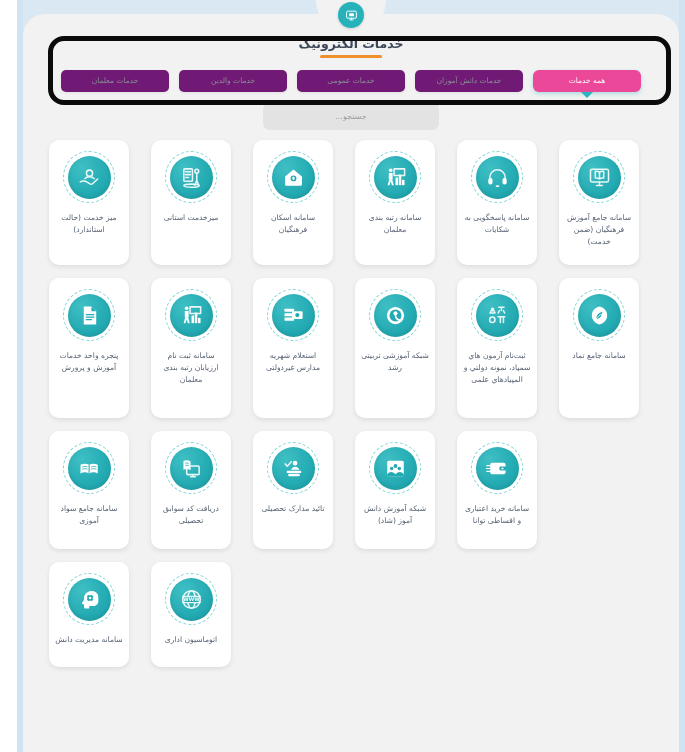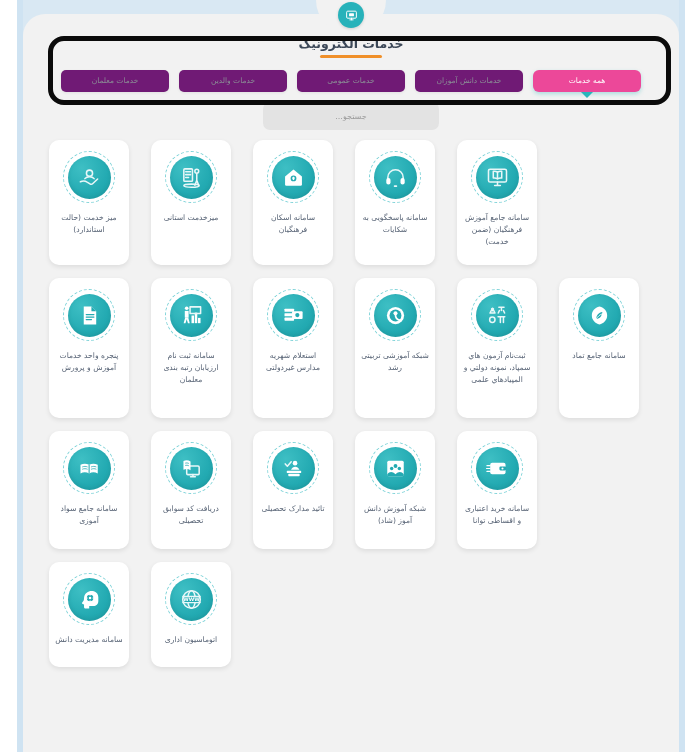--- a/index.html
+++ b/index.html
@@ -297,70 +297,86 @@
                 <path d="M12 11.2c1.6 0 1.8 2.6 0 3.6-1.8-1-1.6-3.6 0-3.6z" fill="#ffffff"></path>
               </svg>
             </div>
           </div>
           <div class="label">سامانه اسکان فرهنگیان</div>
         </div>
         <div class="card h1">
           <div class="ring">
             <div class="disc">
               <svg viewBox="0 0 24 24">
-                <path d="M4 14v-2a8 8 0 0 1 16 0v2" class="ic-stroke"></path>
-                <rect x="2.4" y="12.4" width="4.4" height="7" rx="2.2" class="ic-fill"></rect>
-                <rect x="17.2" y="12.4" width="4.4" height="7" rx="2.2" class="ic-fill"></rect>
-                <path d="M11 21h2" class="ic-stroke"></path>
-              </svg>
-            </div>
-          </div>
-          <div class="label">سامانه پاسخگویی به شکایات</div>
-        </div>
-        <div class="card h1">
-          <div class="ring">
-            <div class="disc">
-              <svg viewBox="0 0 24 24">
-                <rect x="2.6" y="3.4" width="18.8" height="13.4" rx="1.8" class="ic-stroke"></rect>
-                <path d="M12 6.4c-1.3-.9-2.8-1-4.4-.8v7c1.6-.2 3.1-.1 4.4.8 1.3-.9 2.8-1 4.4-.8v-7c-1.6-.2-3.1-.1-4.4.8z" class="ic-stroke"></path>
-                <path d="M12 6.4v7" class="ic-stroke"></path>
-                <path d="M9 20.4h6M12 16.8v3.6" class="ic-stroke"></path>
-              </svg>
-            </div>
-          </div>
-          <div class="label">سامانه جامع آموزش فرهنگیان (ضمن خدمت)</div>
-        </div>
-      </div>
-      <div class="row r2">
-        <div class="card h2">
-          <div class="ring">
-            <div class="disc">
-              <svg viewBox="0 0 24 24">
-                <path d="M6 2.6h8l5 5v13.8H6z" class="ic-fill"></path>
-                <path d="M14 2.6v5h5" fill="#23aab2"></path>
-                <path d="M8.6 11h8M8.6 13.6h8M8.6 16.2h5.5" stroke="#23aab2" stroke-width="1.3" fill="none" stroke-linecap="round"></path>
-              </svg>
-            </div>
-          </div>
-          <div class="label">پنجره واحد خدمات آموزش و پرورش</div>
-        </div>
-        <div class="card h2">
-          <div class="ring">
-            <div class="disc">
-              <svg viewBox="0 0 24 24">
                 <circle cx="7" cy="4.4" r="1.9" class="ic-fill"></circle>
                 <path d="M5 7.2h4v7H5z" class="ic-fill"></path>
                 <path d="M5.4 14l-1.6 6h1.9l1.3-4 1.3 4h1.9l-1.6-6z" class="ic-fill"></path>
                 <rect x="12" y="12" width="2.6" height="8" class="ic-fill"></rect>
                 <rect x="15.4" y="9" width="2.6" height="11" class="ic-fill"></rect>
                 <rect x="18.8" y="14.5" width="2.6" height="5.5" class="ic-fill"></rect>
                 <path d="M10.5 3h11v7h-11z" class="ic-stroke"></path>
               </svg>
             </div>
           </div>
+          <div class="label">سامانه رتبه بندی معلمان</div>
+        </div>
+        <div class="card h1">
+          <div class="ring">
+            <div class="disc">
+              <svg viewBox="0 0 24 24">
+                <path d="M4 14v-2a8 8 0 0 1 16 0v2" class="ic-stroke"></path>
+                <rect x="2.4" y="12.4" width="4.4" height="7" rx="2.2" class="ic-fill"></rect>
+                <rect x="17.2" y="12.4" width="4.4" height="7" rx="2.2" class="ic-fill"></rect>
+                <path d="M11 21h2" class="ic-stroke"></path>
+              </svg>
+            </div>
+          </div>
+          <div class="label">سامانه پاسخگویی به شکایات</div>
+        </div>
+        <div class="card h1">
+          <div class="ring">
+            <div class="disc">
+              <svg viewBox="0 0 24 24">
+                <rect x="2.6" y="3.4" width="18.8" height="13.4" rx="1.8" class="ic-stroke"></rect>
+                <path d="M12 6.4c-1.3-.9-2.8-1-4.4-.8v7c1.6-.2 3.1-.1 4.4.8 1.3-.9 2.8-1 4.4-.8v-7c-1.6-.2-3.1-.1-4.4.8z" class="ic-stroke"></path>
+                <path d="M12 6.4v7" class="ic-stroke"></path>
+                <path d="M9 20.4h6M12 16.8v3.6" class="ic-stroke"></path>
+              </svg>
+            </div>
+          </div>
+          <div class="label">سامانه جامع آموزش فرهنگیان (ضمن خدمت)</div>
+        </div>
+      </div>
+      <div class="row r2">
+        <div class="card h2">
+          <div class="ring">
+            <div class="disc">
+              <svg viewBox="0 0 24 24">
+                <path d="M6 2.6h8l5 5v13.8H6z" class="ic-fill"></path>
+                <path d="M14 2.6v5h5" fill="#23aab2"></path>
+                <path d="M8.6 11h8M8.6 13.6h8M8.6 16.2h5.5" stroke="#23aab2" stroke-width="1.3" fill="none" stroke-linecap="round"></path>
+              </svg>
+            </div>
+          </div>
+          <div class="label">پنجره واحد خدمات آموزش و پرورش</div>
+        </div>
+        <div class="card h2">
+          <div class="ring">
+            <div class="disc">
+              <svg viewBox="0 0 24 24">
+                <circle cx="7" cy="4.4" r="1.9" class="ic-fill"></circle>
+                <path d="M5 7.2h4v7H5z" class="ic-fill"></path>
+                <path d="M5.4 14l-1.6 6h1.9l1.3-4 1.3 4h1.9l-1.6-6z" class="ic-fill"></path>
+                <rect x="12" y="12" width="2.6" height="8" class="ic-fill"></rect>
+                <rect x="15.4" y="9" width="2.6" height="11" class="ic-fill"></rect>
+                <rect x="18.8" y="14.5" width="2.6" height="5.5" class="ic-fill"></rect>
+                <path d="M10.5 3h11v7h-11z" class="ic-stroke"></path>
+              </svg>
+            </div>
+          </div>
           <div class="label">سامانه ثبت نام ارزیابان رتبه بندی معلمان</div>
         </div>
         <div class="card h2">
           <div class="ring">
             <div class="disc">
               <svg viewBox="0 0 24 24">
                 <rect x="2.6" y="5" width="10" height="3.2" rx=".6" class="ic-fill"></rect>
                 <rect x="2.6" y="9.6" width="10" height="3.2" rx=".6" class="ic-fill"></rect>
                 <rect x="2.6" y="14.2" width="10" height="3.2" rx=".6" class="ic-fill"></rect>
                 <rect x="10.5" y="7.6" width="11" height="8" rx="1" class="ic-fill"></rect>

